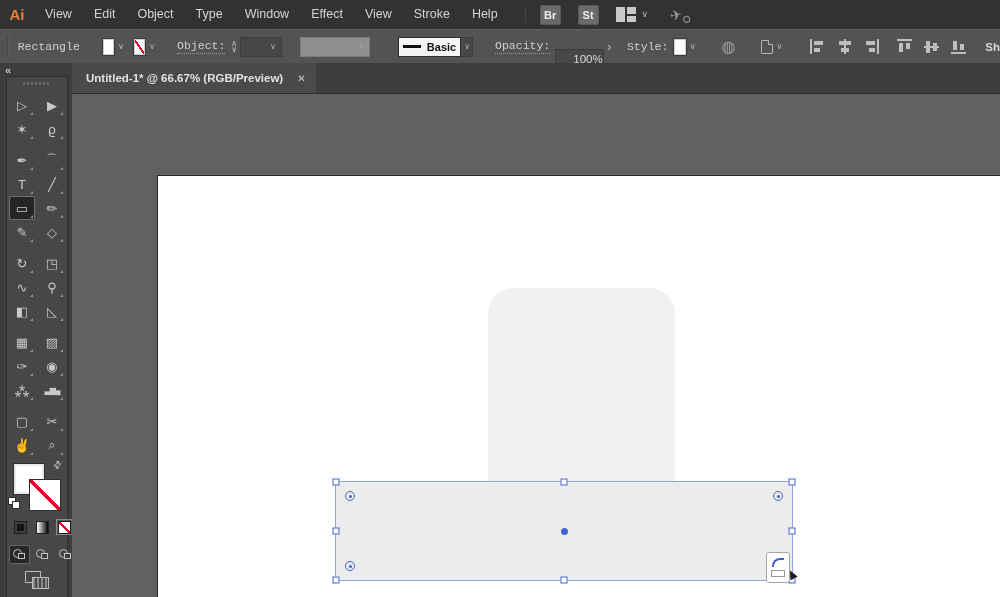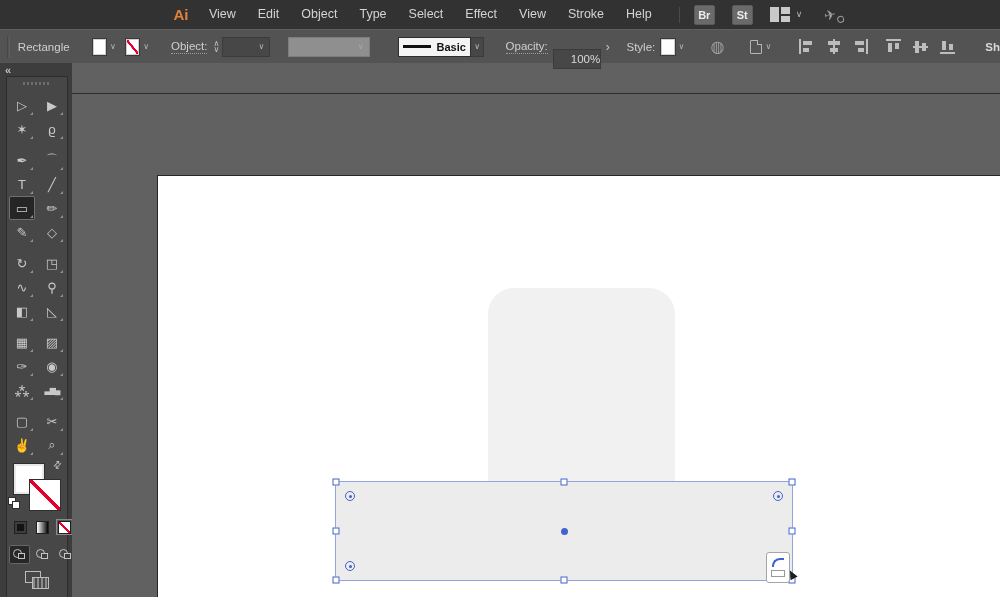--- a/index.html
+++ b/index.html
@@ -2,39 +2,39 @@
 <html style="--sel: #4262cc; --line: #93a3dd; --red: #e4002b; --accent: #e0823c; --shape: #f1f1f1; --selfill: #ececec;"><head>
 <meta charset="utf-8">
 <style>
   * { margin:0; padding:0; box-sizing:border-box; }
   html,body { width:1000px; height:597px; overflow:hidden; background:#616161;
               font-family:"Liberation Sans", sans-serif; -webkit-font-smoothing:antialiased; }
   .stage { position:relative; width:1000px; height:597px; }
 
   
   .menubar { position:absolute; left:0; top:0; width:100%; height:29px; background:#323232;
-             display:flex; align-items:center;justify-content:center; }
+             display:flex; align-items:center; }
   .ai-logo { width:34px; text-align:center; font-weight:bold; font-size:15px; color:var(--accent,#e0823c); }
   .menu-item { color:#d4d4d4; font-size:12.5px; padding:0 11px; height:29px; line-height:29px; cursor:default; }
   .vsep { width:1px; height:16px; background:#4a4a4a; margin:0 14px 0 16px; }
   .sq-btn { width:21px; height:20px; background:#6a6a6a; border:1px solid #5a5a5a; border-radius:2px;
             color:#ececec; font-size:11px; font-weight:bold; display:flex; align-items:center;
             justify-content:center; margin-right:17px; }
   .ws-icon { width:20px; height:15px; position:relative; margin-right:6px; }
   .ws-icon i { position:absolute; background:#c9c9c9; }
   .chev { color:#b5b5b5; font-size:9px; line-height:1; }
   .sync { margin-left:22px; position:relative; color:#9c9c9c; font-size:14px; transform:rotate(-12deg); }
   .sync em { position:absolute; right:-7px; bottom:-2px; width:7px; height:7px; border:1.5px solid #9c9c9c;
              border-radius:50%; }
 
   
   .cbar { position:absolute; left:0; top:29px; width:100%; height:34px; background:#535353;
           border-top:1px solid #5e5e5e; display:flex; align-items:center; color:#cfcfcf; font-size:11.5px; }
   .grip { width:3px; height:22px; border-left:1px solid #464646; border-right:1px solid #5f5f5f; margin:0 8px 0 7px; }
-  .lbl { white-space:nowrap; }
+  .lbl { white-space:nowrap;font-family:Liberation Mono, monospace; }
   .lbl.u { border-bottom:1px dotted #9c9c9c; padding-bottom:1px; }
   .swatch { width:18px; height:18px; background:#fff; border:1px solid #3a3a3a; box-shadow:inset 0 0 0 1px #cfcfcf; }
   .swatch.none { background:linear-gradient(to top right,#fff 44%,var(--red,#e4002b) 45%,var(--red,#e4002b) 55%,#fff 56%); }
   .dd-chev { color:#b5b5b5; font-size:8px; margin:0 2px 0 3px; }
   .stepper { display:flex; flex-direction:column; align-items:center; line-height:6px; font-size:8px;
              color:#c5c5c5; margin:0 3px 0 6px; }
   .combo { height:20px; background:#474747; border:1px solid #3b3b3b; display:flex; align-items:center;
            justify-content:flex-end; padding:0 3px; }
   .combo.disabled { background:#8f8f8f; border-color:#7d7d7d; }
   .combo.disabled .dd-chev { color:#a6a6a6; }
@@ -49,21 +49,21 @@
   .expander { width:16px; height:20px; display:flex; align-items:center; justify-content:center;
               color:#c5c5c5; font-size:12px; }
   .globe { color:#9f9f9f; font-size:16px; margin-left:24px; }
   .docsetup { margin-left:26px; display:flex; align-items:center; }
   .docsetup .page { width:12px; height:14px; border:1.5px solid #b5b5b5; border-radius:1px; position:relative; }
   .docsetup .page i { position:absolute; right:-1px; top:-1px; width:5px; height:5px; background:#535353;
                       border-left:1.5px solid #b5b5b5; border-bottom:1.5px solid #b5b5b5; }
   .aligns { display:flex; align-items:center; margin-left:20px; }
   .al { width:15px; height:15px; position:relative; margin:0 6px; }
   .al i { position:absolute; background:#bdbdbd; }
-  .shape-clip { margin-left:24px; font-weight:bold; color:#d8d8d8; }
+  .shape-clip { margin-left:13px; font-weight:bold; color:#d8d8d8; }
 
   
   .tabbar { position:absolute; left:0; top:63px; width:100%; height:30px; background:#3d3d3d; }
   .tab { position:absolute; left:72px; top:0; height:30px; background:#4a4a4a; display:flex;
          align-items:center; padding:0 10px 0 14px; }
   .tab .title { color:#e2e2e2; font-size:11.5px; font-weight:bold; white-space:nowrap; }
   .tab .close { color:#cfcfcf; font-size:10px; margin-left:14px; cursor:pointer; }
 
   
   .dock { position:absolute; left:0; top:63px; bottom:0; width:72px; background:#3d3d3d; }
@@ -139,21 +139,21 @@
 <body>
 
 <div class="stage">
 
   <div class="menubar">
     <div class="ai-logo">Ai</div>
     <div class="menu-item">View</div>
     <div class="menu-item">Edit</div>
     <div class="menu-item">Object</div>
     <div class="menu-item">Type</div>
-    <div class="menu-item">Select</div>
+    <div class="menu-item">Window</div>
     <div class="menu-item">Effect</div>
     <div class="menu-item">View</div>
     <div class="menu-item">Stroke</div>
     <div class="menu-item">Help</div>
     <div class="vsep"></div>
     <div class="sq-btn">Br</div>
     <div class="sq-btn">St</div>
     <div class="ws-icon">
       <i style="left:0;top:0;width:9px;height:15px"></i>
       <i style="left:11px;top:0;width:9px;height:7px"></i>
@@ -231,20 +231,26 @@
       </span>
       <span class="al">
         <i style="left:0;bottom:0;width:15px;height:2px"></i>
         <i style="left:2px;bottom:4px;width:4px;height:9px"></i>
         <i style="left:9px;bottom:4px;width:4px;height:6px"></i>
       </span>
     </span>
     <span class="shape-clip">Sh</span>
   </div>
 
+  <div class="tabbar">
+    <div class="tab">
+      <span class="title">Untitled-1* @ 66.67% (RGB/Preview)</span>
+      <span class="close">✕</span>
+    </div>
+  </div>
 
   <div class="dock">
     <span class="collapse">«</span>
     <div class="toolpanel">
       <div class="pgrip"></div>
       <div>
           <div class="tgroup">
             <div class="tool">
               <span>▷</span>
             </div>

